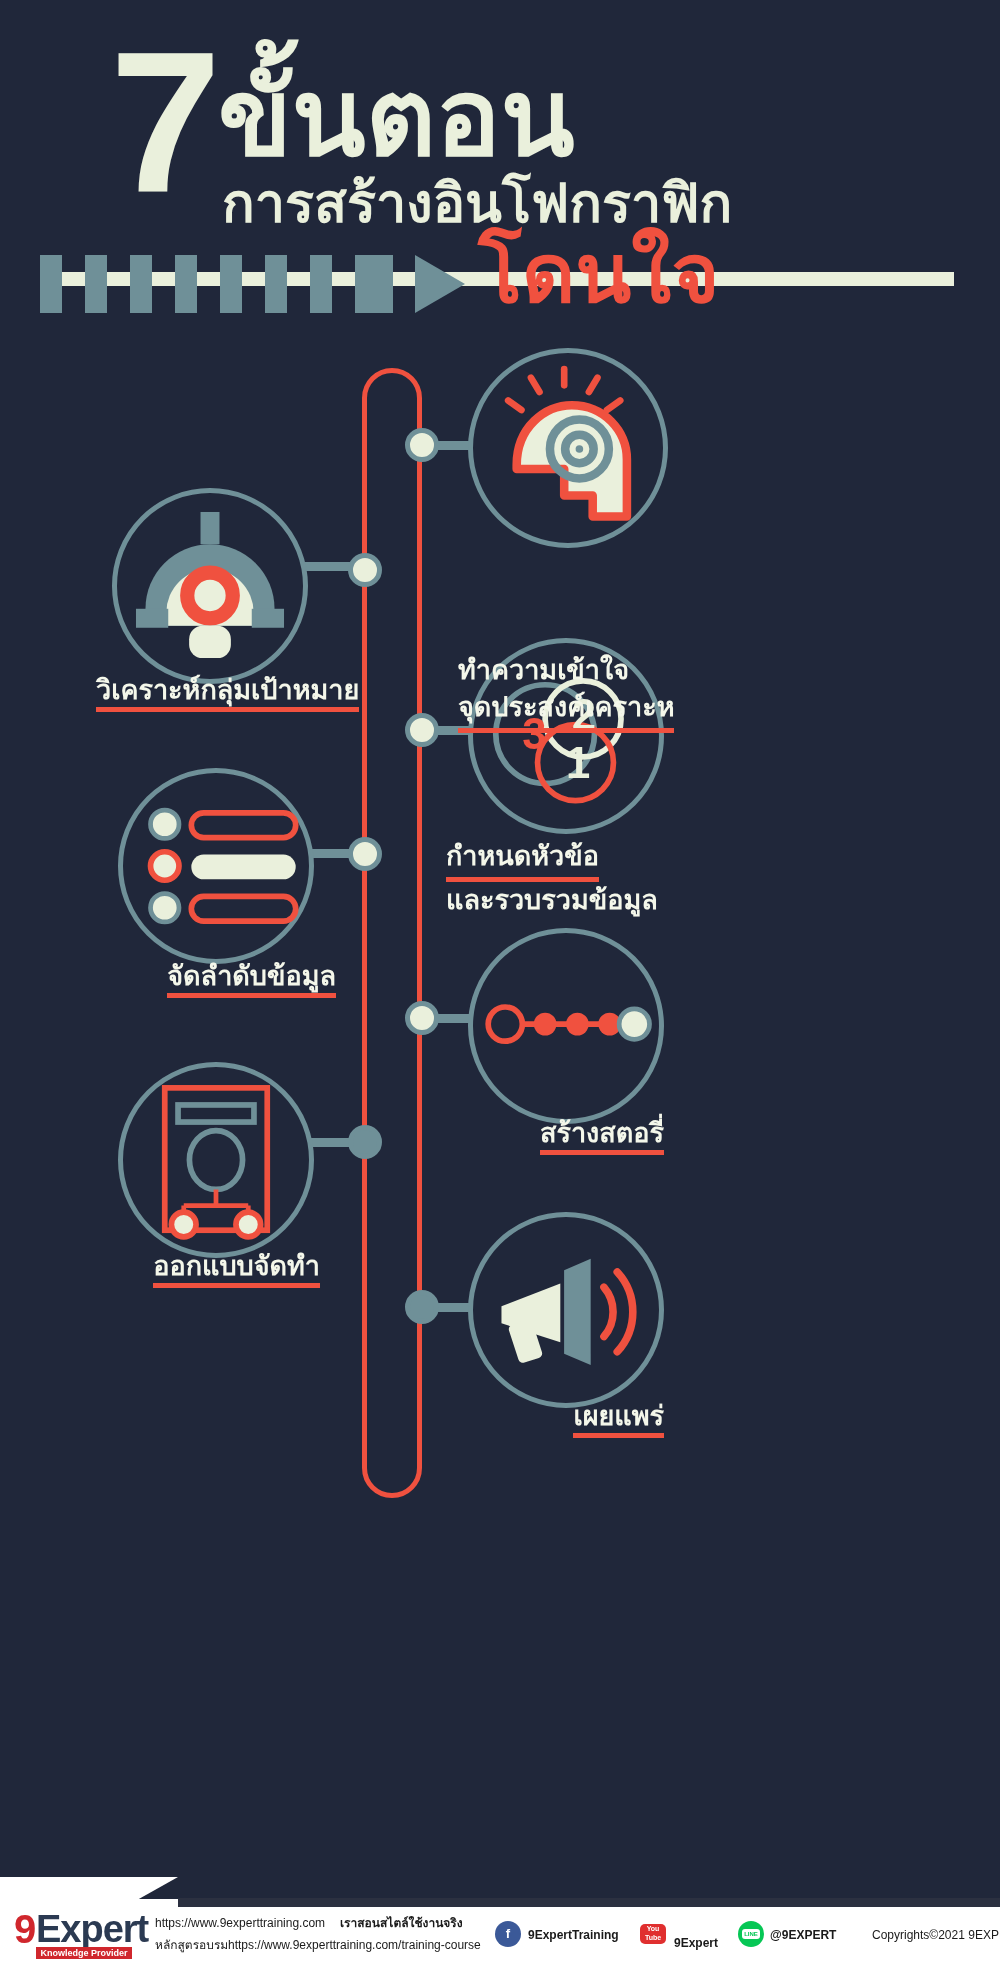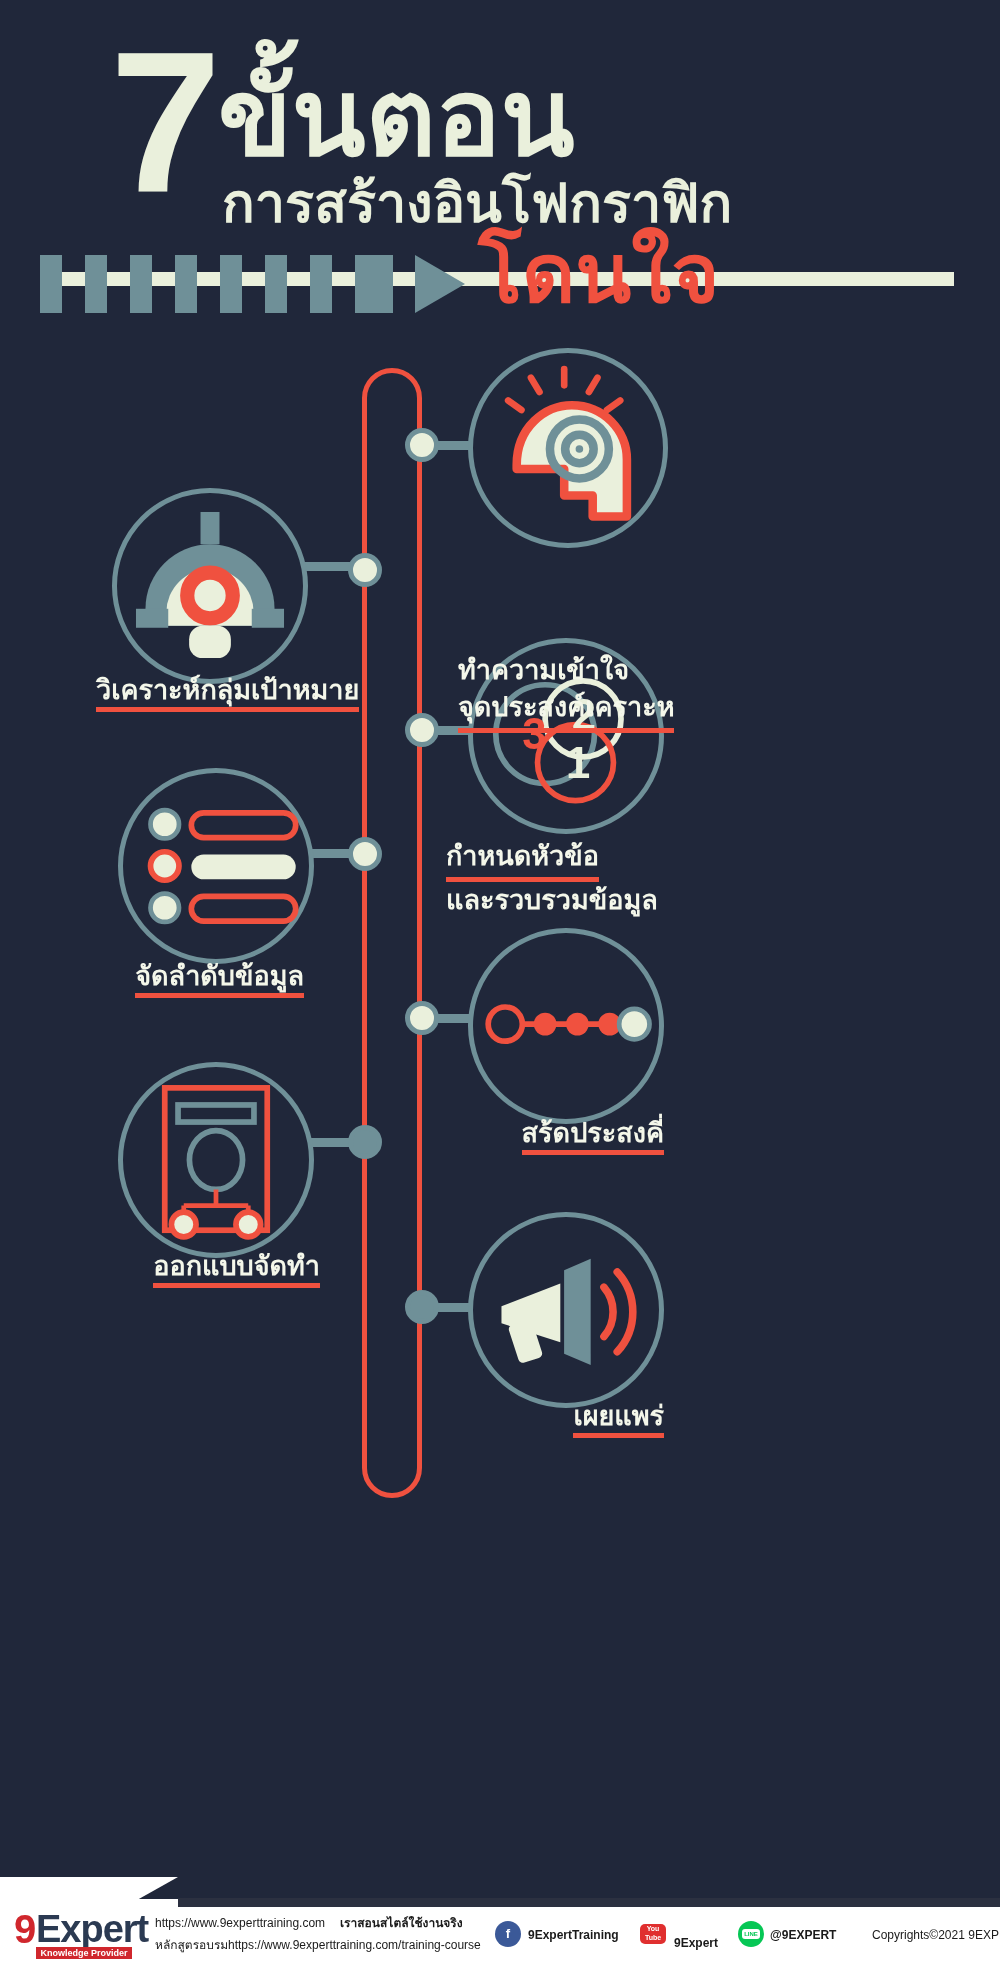--- a/index.html
+++ b/index.html
@@ -300,38 +300,38 @@
   <div class="iconcircle" style="left:118px; top:768px; width:196px; height:196px;">
     <svg viewBox="0 0 196 196" width="186" height="186">
       <circle cx="44" cy="54" r="15" fill="#eaf0dc" stroke="#6f9098" stroke-width="5"></circle>
       <rect x="72" y="42" width="110" height="26" rx="13" fill="none" stroke="#f0513f" stroke-width="6"></rect>
       <circle cx="44" cy="98" r="15" fill="#eaf0dc" stroke="#f0513f" stroke-width="6"></circle>
       <rect x="72" y="86" width="110" height="26" rx="13" fill="#eaf0dc"></rect>
       <circle cx="44" cy="142" r="15" fill="#eaf0dc" stroke="#6f9098" stroke-width="5"></circle>
       <rect x="72" y="130" width="110" height="26" rx="13" fill="none" stroke="#f0513f" stroke-width="6"></rect>
     </svg>
   </div>
-  <div class="steplabel center" style="left:94px; top:958px; width:210px;">
+  <div class="steplabel center" style="left:126px; top:958px; width:210px;">
     <span class="u">จัดลำดับข้อมูล</span>
   </div>
 
   <div class="connector" style="left:432px; top:1014px; width:58px;"></div>
   <div class="node" style="left:405px; top:1001px;"></div>
   <div class="iconcircle" style="left:468px; top:928px; width:196px; height:196px;">
     <svg viewBox="0 0 196 196" width="186" height="186">
       <line x1="34" y1="96" x2="162" y2="96" stroke="#f0513f" stroke-width="6"></line>
       <circle cx="34" cy="96" r="18" fill="#20273a" stroke="#f0513f" stroke-width="6"></circle>
       <circle cx="76" cy="96" r="12" fill="#f0513f"></circle>
       <circle cx="110" cy="96" r="12" fill="#f0513f"></circle>
       <circle cx="144" cy="96" r="12" fill="#f0513f"></circle>
       <circle cx="170" cy="96" r="16" fill="#eaf0dc" stroke="#6f9098" stroke-width="5"></circle>
     </svg>
   </div>
   <div class="steplabel center" style="left:468px; top:1115px; width:196px;">
-    <span class="u">สร้ดประสงคี่</span>
+    <span class="u">สร้างสตอรี่</span>
   </div>
 
   <div class="connector" style="left:302px; top:1138px; width:62px;"></div>
   <div class="node filled" style="left:348px; top:1125px;"></div>
   <div class="iconcircle" style="left:118px; top:1062px; width:196px; height:196px;">
     <svg viewBox="0 0 196 196" width="186" height="186">
       <rect x="44" y="22" width="108" height="150" fill="none" stroke="#f0513f" stroke-width="6"></rect>
       <rect x="58" y="40" width="80" height="18" fill="none" stroke="#6f9098" stroke-width="6"></rect>
       <ellipse cx="98" cy="98" rx="28" ry="31" fill="none" stroke="#6f9098" stroke-width="6"></ellipse>
       <path d="M98 129 L98 146 M64 146 L132 146 M64 146 L64 158 M132 146 L132 158" stroke="#f0513f" stroke-width="5" fill="none"></path>

